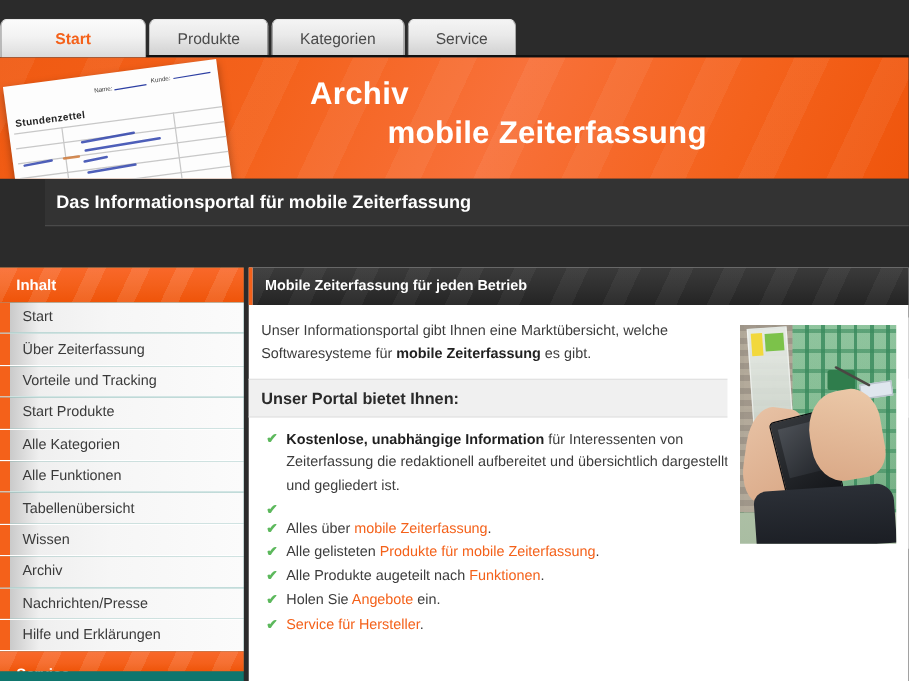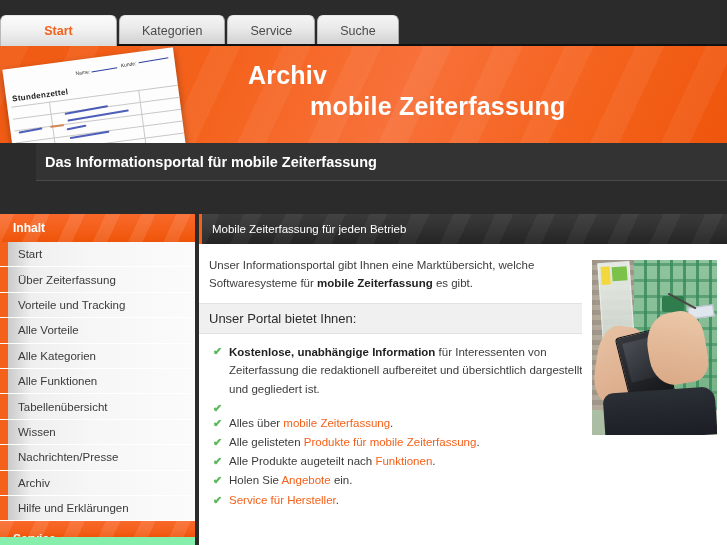--- a/index.html
+++ b/index.html
@@ -99,21 +99,21 @@
     font-size:11px; font-weight:bold; color:#ffffff;
     text-decoration:underline; letter-spacing:-.1px;
   }
   .ad-link {
     position:absolute; top:8px;
     font-size:10px; color:#e8622a; text-decoration:underline;
     white-space:nowrap; letter-spacing:-.1px; cursor:pointer;
   }
 
   
-  .sidebar { position:absolute; left:0; top:214px; width:195px; height:331px; background:#86efac; }
+  .sidebar { position:absolute; left:0; top:214px; width:195px; height:331px; background:#0f766e; }
   .side-head {
     position:relative; height:28px;
     background:linear-gradient(to bottom,#f9682a 0%,#f4601b 50%,#ef5409 100%);
     overflow:hidden;
     display:flex; align-items:center;
   }
   .side-head:after{
     content:""; position:absolute; inset:0;
     background:repeating-linear-gradient(115deg,
       rgba(255,255,255,0.10) 0px, rgba(255,255,255,0.10) 13px,
@@ -150,29 +150,29 @@
     background:linear-gradient(to bottom,#3a3a3a 0%,#303030 50%,#242424 100%);
     display:flex; align-items:center;
     border-left:3px solid #f4611a;
   }
   .c-head:after{
     content:""; position:absolute; inset:0;
     background:repeating-linear-gradient(115deg,
       rgba(255,255,255,0.045) 0px, rgba(255,255,255,0.045) 16px,
       rgba(255,255,255,0) 16px, rgba(255,255,255,0) 38px);
   }
-  .c-head span { position:relative; z-index:2; color:#ffffff; font-size:11.5px; font-weight:normal; padding-left:10px; }
+  .c-head span { position:relative; z-index:2; color:#ffffff; font-size:11.5px; font-weight:bold; padding-left:10px; }
 
   .c-body { position:relative; padding:0; }
   .c-intro { padding:12px 10px 10px 10px; font-size:11.5px; color:#3c3c3c; line-height:1.6; max-width:380px; }
   .c-intro b { color:#222; }
   .sec-head {
     background:#f0f0f0;
     border-top:1px solid #e2e2e2; border-bottom:1px solid #e2e2e2;
-    padding:7px 10px; font-size:13px; font-weight:normal; color:#2a2a2a;
+    padding:7px 10px; font-size:13px; font-weight:bold; color:#2a2a2a;
   }
   ul.ticks { list-style:none; padding:9px 10px 6px 14px; }
   ul.ticks li {
     position:relative; padding-left:16px; font-size:11.5px; color:#3c3c3c;
     line-height:1.62; margin-bottom:1px; max-width:370px;
   }
   ul.ticks.tight li { line-height:1.5; margin-bottom:2px; }
   ul.ticks li .tick {
     position:absolute; left:0; top:0px; color:#5cb85c; font-size:11px; font-weight:bold;
   }
@@ -221,27 +221,27 @@
 <body>
 
 <div id="page">
 
   <div class="tabbar">
     <div class="tabs">
       <div class="tab first active">
         <span>Start</span>
       </div>
       <div class="tab">
+        <span>Produkte</span>
+      </div>
+      <div class="tab">
         <span>Kategorien</span>
       </div>
       <div class="tab">
         <span>Service</span>
-      </div>
-      <div class="tab">
-        <span>Suche</span>
       </div>
     </div>
     <div class="tab-underline"></div>
     <div class="tabbar-baseline"></div>
   </div>
 
   <div class="banner">
     <div class="sheet">
       <div class="sheet-hdr1">Name:</div>
       <div class="sheet-ink1"></div>
@@ -283,39 +283,39 @@
     <div class="side-item">
       <span>Start</span>
       </div>
     <div class="side-item">
       <span>Über Zeiterfassung</span>
       </div>
     <div class="side-item">
       <span>Vorteile und Tracking</span>
       </div>
     <div class="side-item">
-      <span>Alle Vorteile</span>
+      <span>Start Produkte</span>
       </div>
     <div class="side-item">
       <span>Alle Kategorien</span>
       </div>
     <div class="side-item">
       <span>Alle Funktionen</span>
       </div>
     <div class="side-item">
       <span>Tabellenübersicht</span>
       </div>
     <div class="side-item">
       <span>Wissen</span>
       </div>
     <div class="side-item">
+      <span>Archiv</span>
+      </div>
+    <div class="side-item">
       <span>Nachrichten/Presse</span>
-      </div>
-    <div class="side-item">
-      <span>Archiv</span>
       </div>
     <div class="side-item">
       <span>Hilfe und Erklärungen</span>
       </div>
     <div class="side-foot">
       <span>Service</span>
     </div>
   </div>
 
   <div class="content">

